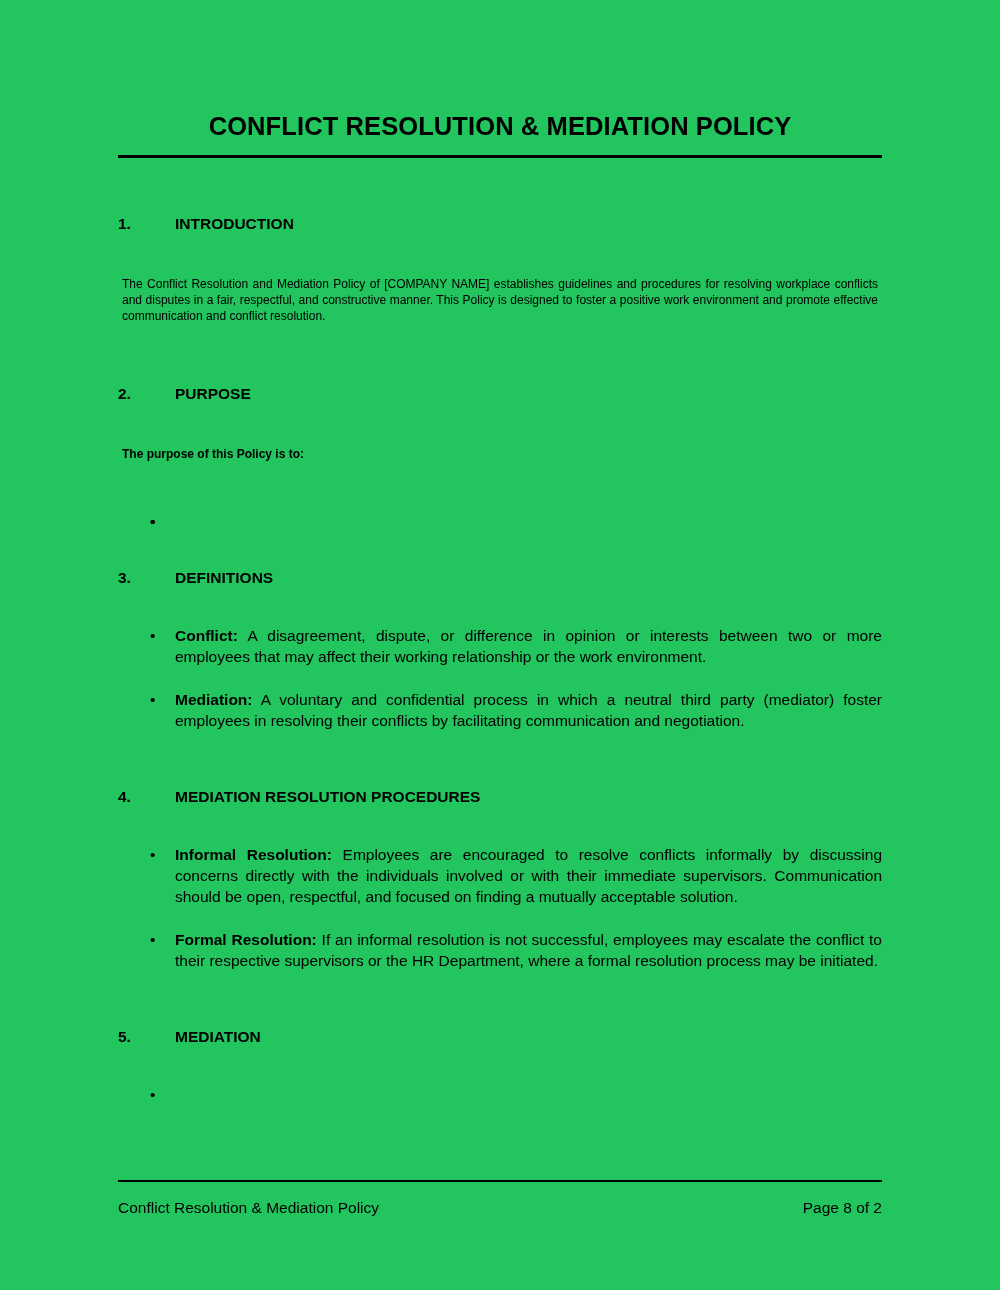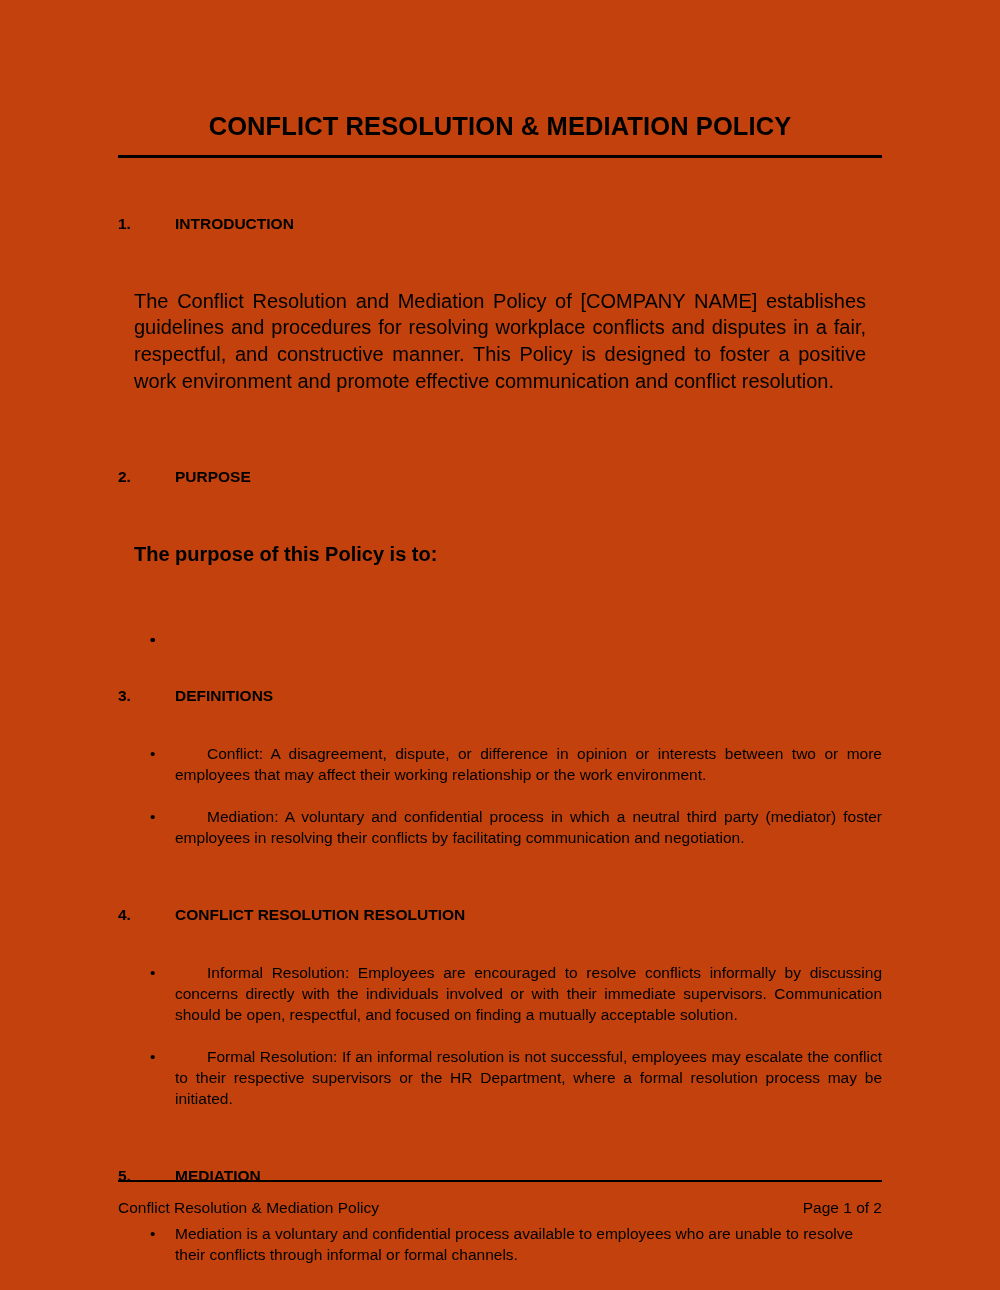--- a/index.html
+++ b/index.html
@@ -9,21 +9,21 @@
   }
   body {
     font-family: "Liberation Sans", sans-serif;
     color: #000000;
     -webkit-font-smoothing: antialiased;
   }
   .page {
     position: relative;
     width: 1000px;
     height: 1290px;
-    background: #c2410c;
+    background: #22c55e;
     overflow: hidden;
     box-sizing: border-box;
   }
   
   .content {
     position: absolute;
     left: 118px;
     top: 0;
     width: 764px;
   }
@@ -63,22 +63,22 @@
   .section-title {
     flex: 1 1 auto;
   }
 
   
   .sp-heading-top   { height: 56px; }
   .sp-after-heading { height: 38px; }
   .sp-para-gap      { height: 22px; }
 
   p.body-text {
-    margin: 16px;
-    font-size: 20px;
+    margin: 4px;
+    font-size: 12px;
     line-height: 1.34;
     text-align: justify;
   }
   p.body-text.ragged {
     text-align: left;
     font-weight: bold;
   }
 
   
   ul.bullets {
@@ -98,21 +98,21 @@
   }
   ul.bullets > li .bullet-dot {
     position: absolute;
     left: 32px;
     top: 0;
     font-size: 15.5px;
     line-height: 1.34;
   }
   ul.bullets.loose > li + li { margin-top: 24px; }
   ul.bullets.tight > li + li { margin-top: 22px; }
-  .lead-in { font-weight: normal; margin-left: 32px; }
+  .lead-in { font-weight: bold; }
 
   
   .footer {
     position: absolute;
     left: 118px;
     width: 764px;
     bottom: 72px;
   }
   .footer-rule {
     width: 100%;
@@ -185,21 +185,21 @@
           <span class="bullet-dot">•</span>
           <span class="lead-in">Mediation:</span><span> A voluntary and confidential process in which a neutral third party (mediator) foster employees in resolving their conflicts by facilitating communication and negotiation.</span>
         </li>
       </ul>
     </div>
 
     <div class="sp-heading-top"></div>
     <div class="section">
       <div class="section-heading">
         <span class="section-num">4.</span>
-        <span class="section-title">CONFLICT RESOLUTION RESOLUTION</span>
+        <span class="section-title">MEDIATION RESOLUTION PROCEDURES</span>
       </div>
       <div class="sp-after-heading"></div>
       <ul class="bullets tight">
         <li>
           <span class="bullet-dot">•</span>
           <span class="lead-in">Informal Resolution:</span><span> Employees are encouraged to resolve conflicts informally by discussing concerns directly with the individuals involved or with their immediate supervisors. Communication should be open, respectful, and focused on finding a mutually acceptable solution.</span>
         </li>
         <li>
           <span class="bullet-dot">•</span>
           <span class="lead-in">Formal Resolution:</span><span> If an informal resolution is not successful, employees may escalate the conflict to their respective supervisors or the HR Department, where a formal resolution process may be initiated.</span>
@@ -210,27 +210,26 @@
     <div class="sp-heading-top"></div>
     <div class="section">
       <div class="section-heading">
         <span class="section-num">5.</span>
         <span class="section-title">MEDIATION</span>
       </div>
       <div class="sp-after-heading"></div>
       <ul class="bullets tight">
         <li class="ragged">
           <span class="bullet-dot">•</span>
-          <span>Mediation is a voluntary and confidential process available to employees who are unable to resolve their conflicts through informal or formal channels.</span>
         </li>
       </ul>
     </div>
 
   </div>
 
   <div class="footer">
     <div class="footer-rule"></div>
     <div class="footer-row">
       <span>Conflict Resolution &amp; Mediation Policy</span>
-      <span>Page 1 of 2</span>
+      <span>Page 8 of 2</span>
     </div>
   </div>
 </div>
 
 </body></html>

